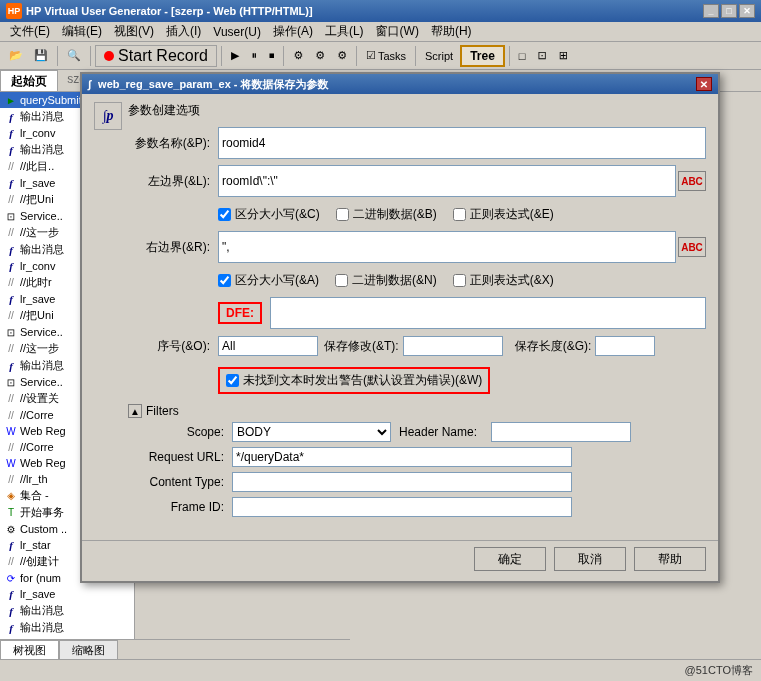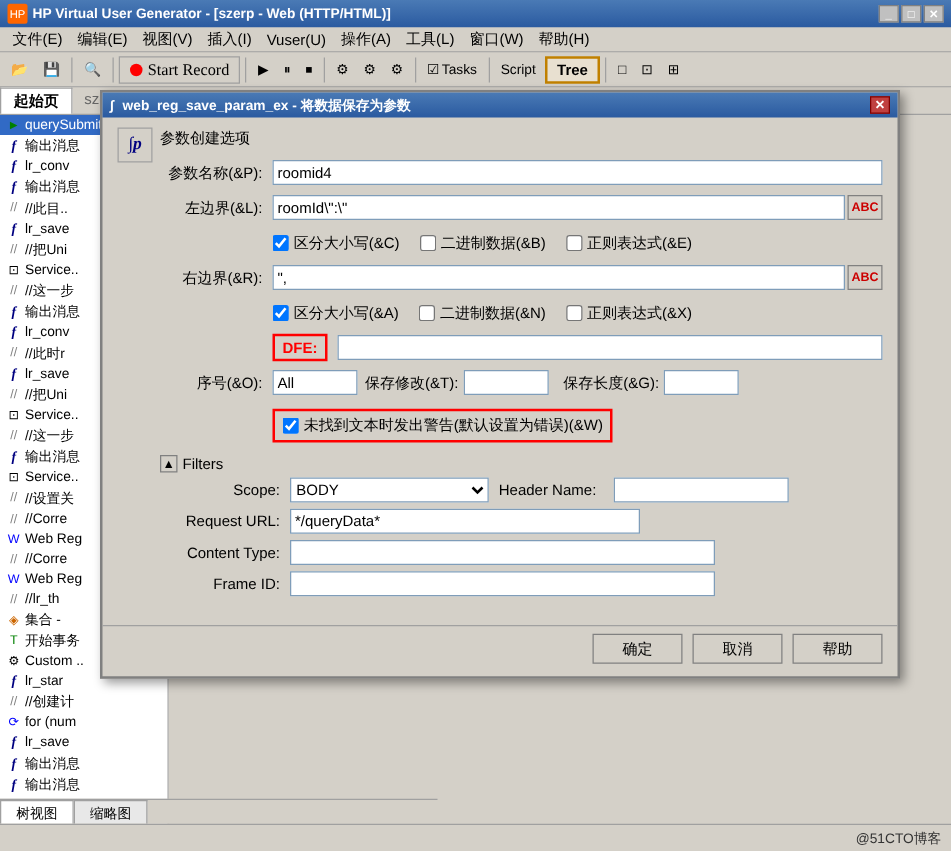--- a/index.html
+++ b/index.html
@@ -24,21 +24,21 @@
       font-size: 11px;
       font-weight: bold;
     }
     .title-bar-icon {
       width: 16px; height: 16px;
       background: #ff6600;
       border-radius: 2px;
       margin-right: 4px;
       font-size: 9px;
       display: flex; align-items: center; justify-content: center;
-      color: white; font-weight: normal;
+      color: white; font-weight: bold;
     }
     .title-bar-text { flex: 1; }
     .title-bar-controls { display: flex; gap: 2px; }
     .title-bar-btn {
       width: 16px; height: 14px;
       background: #c0c0c0;
       border: 1px solid #808080;
       font-size: 9px;
       cursor: pointer;
       display: flex; align-items: center; justify-content: center;
@@ -79,22 +79,21 @@
       font-size: 11px;
     }
     .toolbar-separator { width: 1px; height: 20px; background: #a0a0a0; margin: 0 2px; }
     .start-record-btn {
       background: #d4d0c8;
       border: 1px solid #a0a0a0;
       padding: 1px 8px;
       height: 22px;
       cursor: pointer;
       display: flex; align-items: center; gap: 4px;
-      font-size: 13px;
-      font-family: Liberation Serif, serif;
+      font-size: 16px;
     }
     .record-dot { width: 10px; height: 10px; background: red; border-radius: 50%; }
     .tree-btn {
       background: #e8e0d0;
       border: 2px solid #c08000;
       padding: 1px 8px;
       height: 22px;
       cursor: pointer;
       font-size: 12px;
       font-weight: bold;
@@ -195,21 +194,21 @@
       font-size: 12px;
       text-align: right;
       padding-right: 8px;
       color: #000;
     }
     .form-input {
       flex: 1;
       height: 20px;
       border: 1px solid #7f9db9;
       background: white;
-      padding: 3px 3px;
+      padding: 15px 3px;
       font-size: 12px;
     }
     .form-input-with-btn {
       display: flex;
       flex: 1;
       align-items: center;
       gap: 2px;
     }
     .abc-btn {
       width: 28px; height: 20px;
@@ -233,21 +232,21 @@
 
     
     .dfe-box {
       border: 2px solid red;
       padding: 2px 6px;
       display: inline-block;
       font-size: 12px;
       font-weight: bold;
       color: red;
     }
-    .seq-input { width: 68px; height: 20px; border: 1px solid #7f9db9; background: white; padding: 1px 3px; font-size: 12px; }
+    .seq-input { width: 100px; height: 20px; border: 1px solid #7f9db9; background: white; padding: 1px 3px; font-size: 12px; }
     .seq-label { font-size: 12px; }
 
     
     .warning-row {
       border: 2px solid red;
       padding: 3px 6px;
       display: inline-flex;
       align-items: center;
       gap: 4px;
       margin: 4px 0;
@@ -692,21 +691,21 @@
               <option>BODY</option>
               <option>HEADER</option>
               <option>ALL</option>
             </select>
             <span class="filter-extra-label">Header Name:</span>
             <input class="filter-extra-input" type="text" value="" style="">
           </div>
 
           <div class="filter-row">
             <span class="filter-label">Request URL:</span>
-            <input class="filter-input" type="text" value="*/queryData*" style="width: 280px;">
+            <input class="filter-input" type="text" value="*/queryData*" style="width: 340px;">
           </div>
 
           <div class="filter-row">
             <span class="filter-label">Content Type:</span>
             <input class="filter-input" type="text" style="width: 340px;">
           </div>
 
           <div class="filter-row">
             <span class="filter-label">Frame ID:</span>
             <input class="filter-input" type="text" style="width: 340px;">

